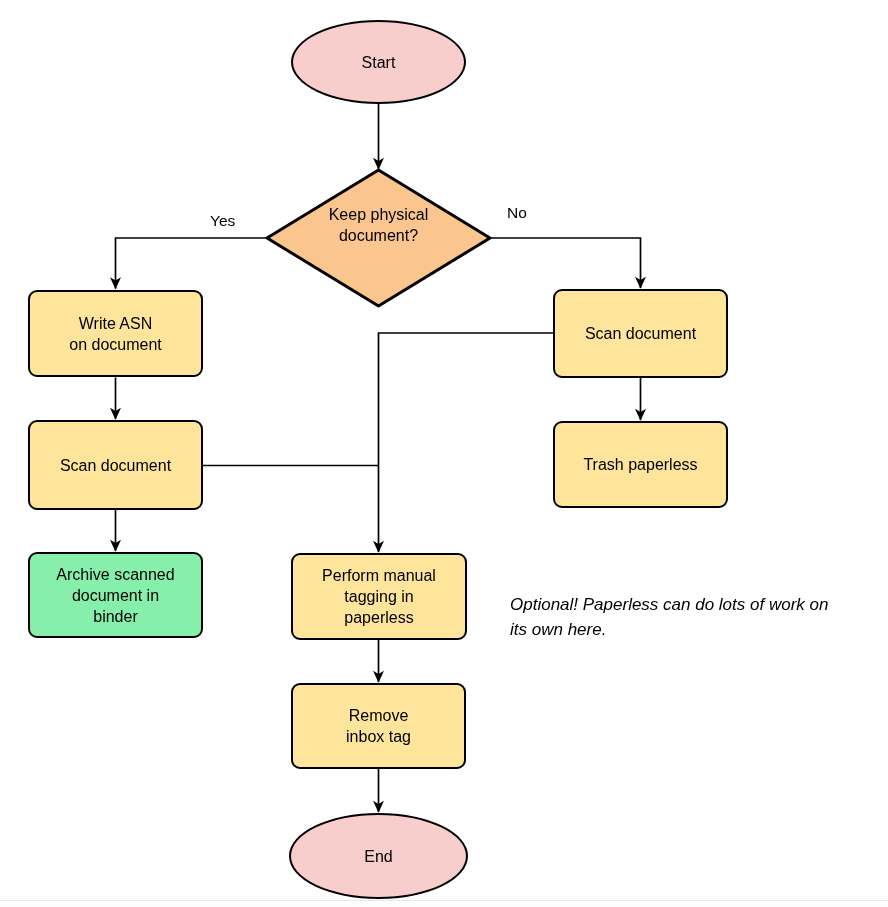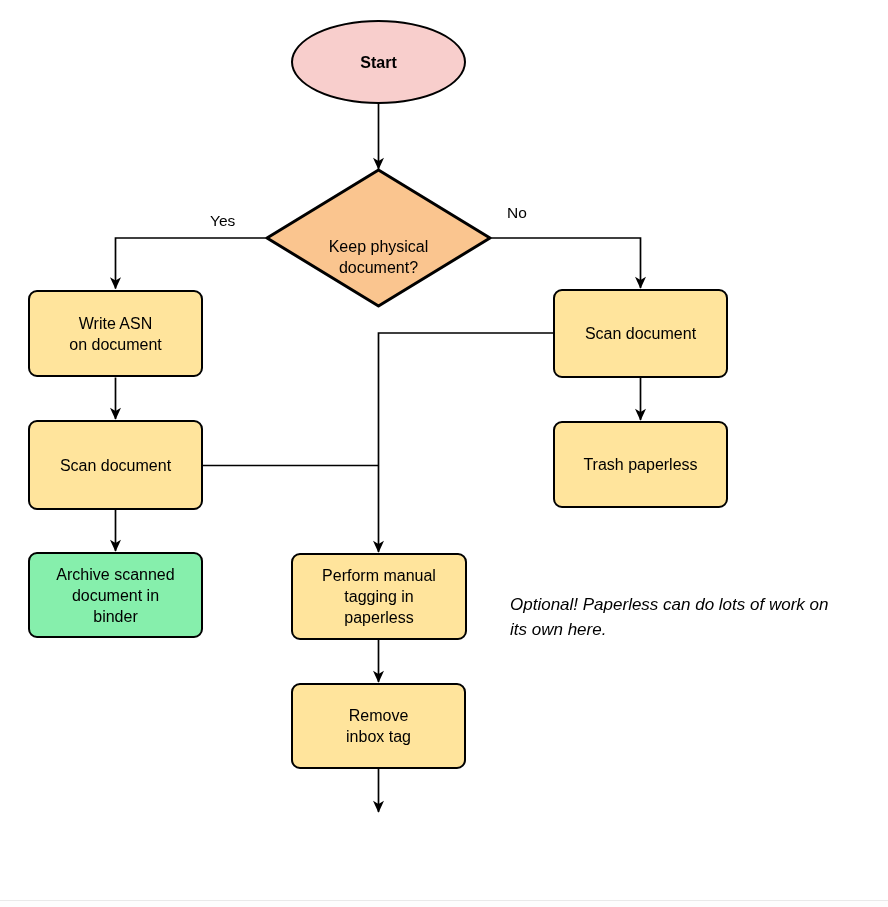--- a/index.html
+++ b/index.html
@@ -97,25 +97,25 @@
     <path class="edge" d="M489 238 H 640.5 V 288" marker-end="url(#arrow)"></path>
     <path class="edge" d="M640.5 378 V 420" marker-end="url(#arrow)"></path>
     <path class="edge" d="M553 333 H 378.5 V 552" marker-end="url(#arrow)"></path>
     <path class="edge" d="M203 465.5 H 378.5"></path>
     <path class="edge" d="M378.5 640 V 682" marker-end="url(#arrow)"></path>
     <path class="edge" d="M378.5 769 V 812" marker-end="url(#arrow)"></path>
 
     <polygon points="378.5,170 490,238 378.5,306 267,238" stroke="#000000" stroke-width="3" stroke-linejoin="round" style="fill: rgb(250, 197, 143);"></polygon>
   </svg>
 
-  <div class="node terminal" style="left: 291px; top: 20px; width: 175px; height: 84px; background: rgb(248, 206, 204); font-weight: bold;">
+  <div class="node terminal" style="left: 291px; top: 20px; width: 175px; height: 84px; background: rgb(248, 206, 204);">
     <span>Start</span>
   </div>
 
-  <div class="decision-label" style="left:296px; top:236px; width:165px;">Keep physical
+  <div class="decision-label" style="left:296px; top:204px; width:165px;">Keep physical
 document?</div>
 
   <div class="edge-label" style="left:210px; top:212px;">Yes</div>
   <div class="edge-label" style="left:507px; top:204px;">No</div>
 
   <div class="node process" style="left: 28px; top: 290px; width: 175px; height: 87px; background: rgb(255, 228, 156);">
     <span>Write ASN
 on document</span>
   </div>
 
@@ -141,19 +141,22 @@
     <span>Remove
 inbox tag</span>
   </div>
 
   <div class="node process" style="left: 291px; top: 553px; width: 176px; height: 87px; background: rgb(255, 228, 156);">
     <span>Perform manual
 tagging in
 paperless</span>
   </div>
 
+  <div class="node terminal" style="left: 289px; top: 813px; width: 179px; height: 86px; background: rgb(248, 206, 204);">
+    <span>End</span>
+  </div>
 
   <div class="note" style="left:482px; top:592px;">Optional! Paperless can do lots of work on
 its own here.</div>
 
   <div class="bottom-strip"></div>
 
 </div>
 
 </body></html>

